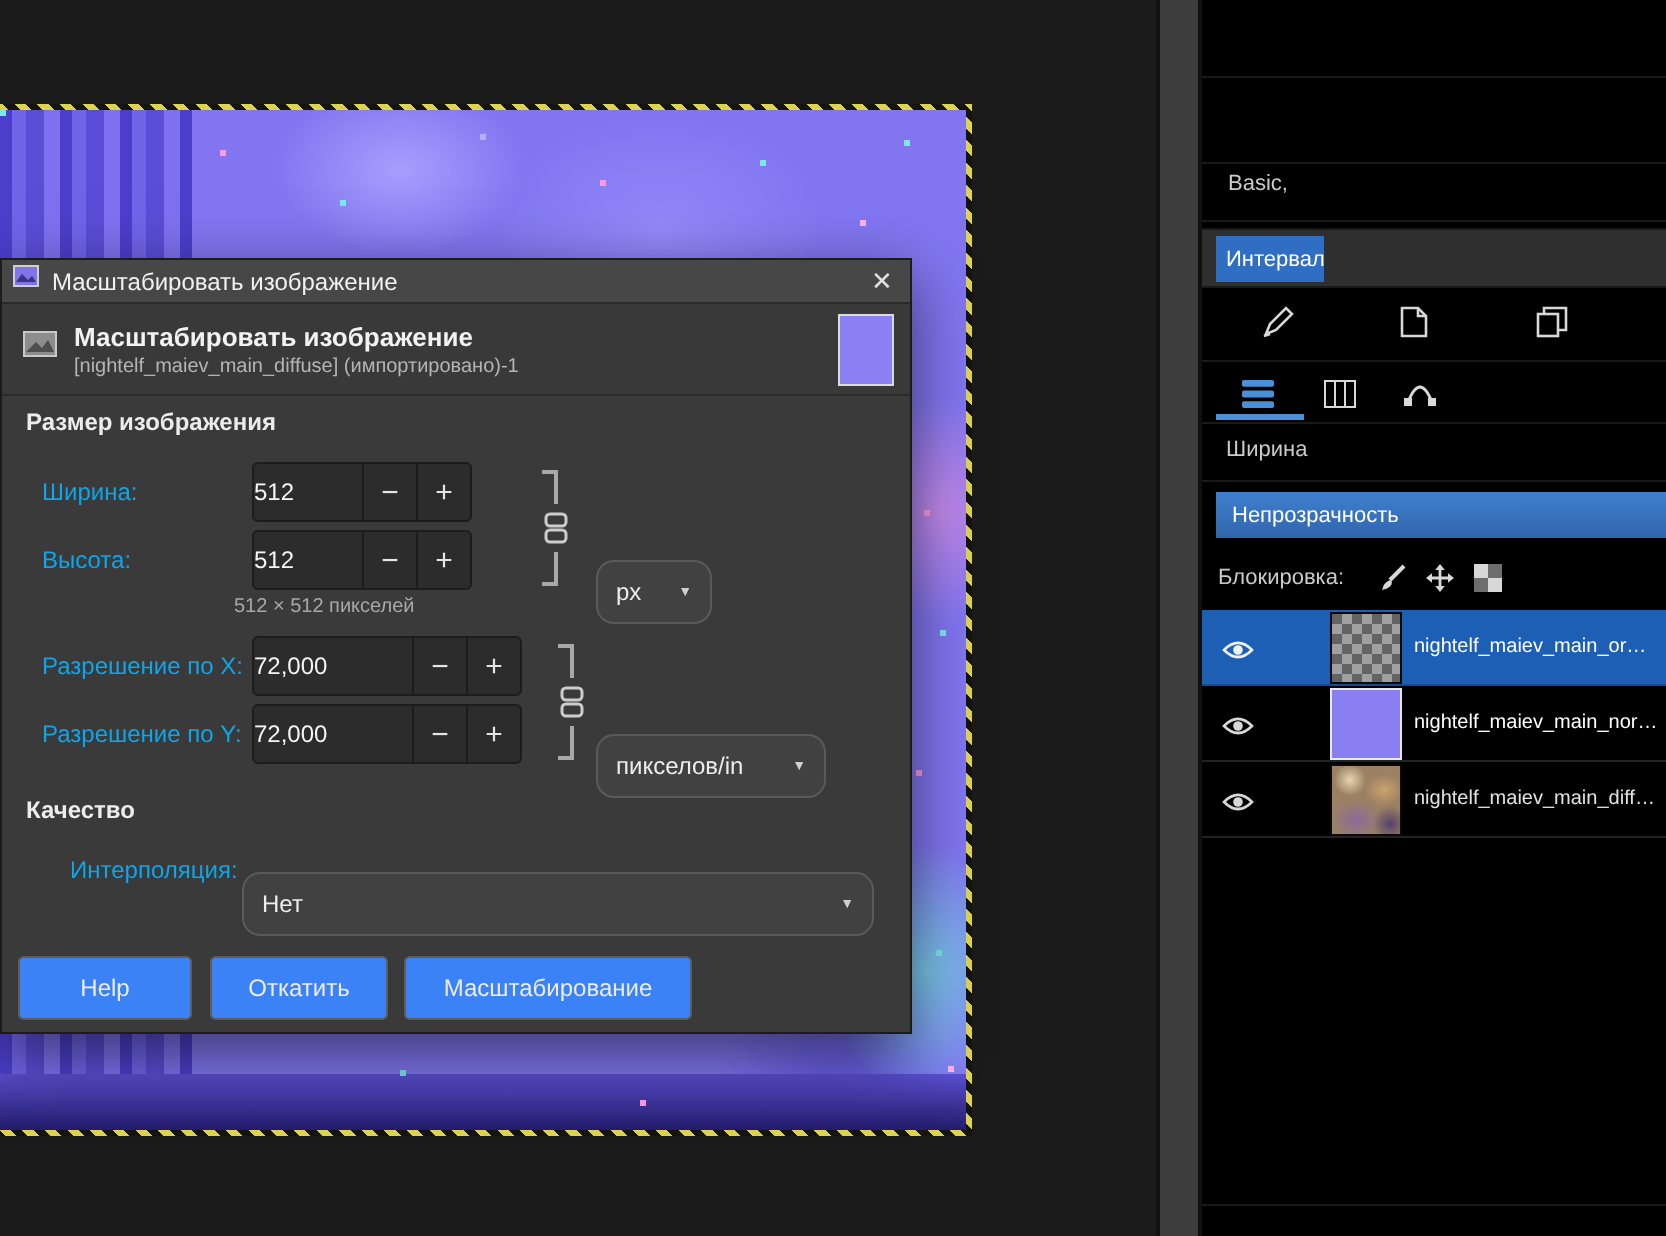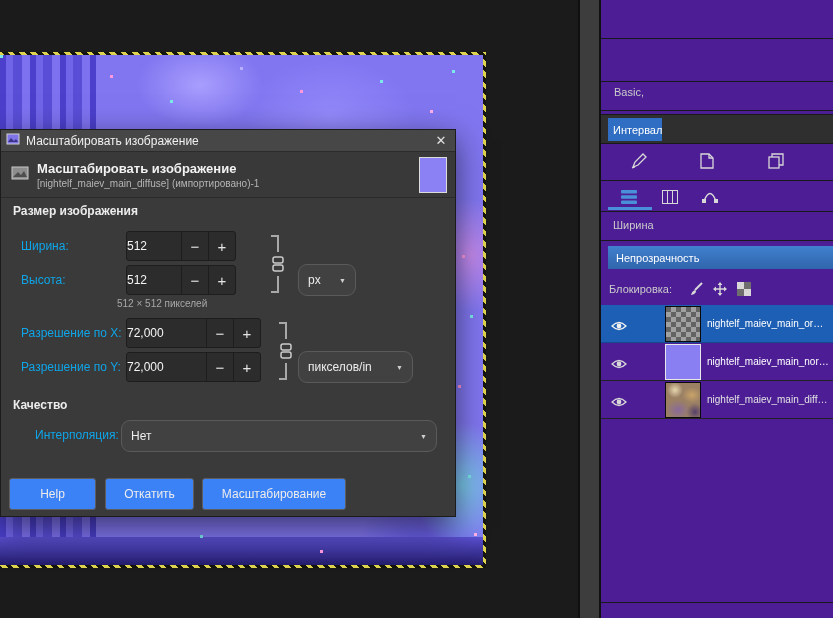--- a/index.html
+++ b/index.html
@@ -39,29 +39,29 @@
   .dhead{height:46px;border-bottom:1px solid #2b2b2b;background:#393939;display:flex;align-items:center;padding:0 10px;gap:8px;position:relative;}
   .dh-title{font-size:13px;font-weight:bold;color:#f2f2f2;}
   .dh-sub{font-size:10px;color:#b5b5b5;margin-top:2px;}
   .dh-thumb{position:absolute;right:8px;top:5px;width:28px;height:36px;background:#8b80f4;border:1px solid #dcdcdc;}
   .sec{position:absolute;left:12px;font-size:12px;font-weight:bold;color:#ececec;}
   .lbl{position:absolute;font-size:12px;color:#0ea5e9;height:30px;line-height:30px;}
   .hint{position:absolute;font-size:10px;color:#a8a8a8;}
   .spin{position:absolute;height:30px;display:flex;background:#2c2c2c;border:1px solid #1d1d1d;border-radius:3px;}
   .spin .val{flex:1;display:flex;align-items:center;font-size:12px;color:#f5f5f5;}
   .sbtn{width:27px;display:flex;align-items:center;justify-content:center;border-left:1px solid #1d1d1d;font-size:15px;color:#e5e5e5;cursor:pointer;}
-  .dd{position:absolute;height:32px;display:flex;align-items:center;background:#414141;border:1px solid #5a5a5a;border-radius:9px;padding:0 9px;font-size:12px;color:#ececec;cursor:pointer;}
+  .dd{position:absolute;height:32px;display:flex;align-items:center;background:#414141;border:1px solid #5a5a5a;border-radius:9px;padding:0 9px;font-size:12px;color:#ececec;cursor:pointer;margin-top:16px;}
   .dd .caret{margin-left:auto;font-size:7px;color:#cfcfcf;padding-left:10px;}
   .chain{position:absolute;}
   .dbtn{position:absolute;height:32px;background:#3b82f6;border:1px solid #5e5e5e;border-radius:3px;color:#ececec;font-size:12px;display:flex;align-items:center;justify-content:center;cursor:pointer;}
 
   
   .rstrip{position:absolute;left:578px;top:0;width:23px;height:618px;background:#3d3d3d;
     border-left:2px solid #101010;border-right:2px solid #101010;}
-  .rpanel{position:absolute;left:601px;top:0;width:232px;height:618px;background:#4c1d95;}
+  .rpanel{position:absolute;left:601px;top:0;width:232px;height:618px;background:#000000;}
   .sep{position:absolute;left:0;right:0;height:1px;background:#191919;}
   .plabel{position:absolute;font-size:11px;color:#cbcbcb;}
   .spacing-row{position:absolute;left:0;right:0;top:114px;height:30px;border-top:1px solid #191919;border-bottom:1px solid #191919;background:#2f2f2f;}
   .spacing-fill{position:absolute;left:7px;top:3px;height:23px;width:54px;background:#2f6ec2;display:flex;align-items:center;padding-left:5px;font-size:11px;color:#fff;}
   .ticon{position:absolute;top:151px;width:20px;height:20px;display:flex;align-items:center;justify-content:center;cursor:pointer;}
   .tab{position:absolute;top:186px;width:26px;height:22px;display:flex;align-items:center;justify-content:center;cursor:pointer;}
   .tab-underline{position:absolute;top:207px;left:7px;width:44px;height:3px;background:#4a90d9;}
   .opacity-bar{position:absolute;left:7px;right:0;top:246px;height:23px;background:linear-gradient(#4080cf,#3065ab);display:flex;align-items:center;padding-left:8px;font-size:11px;color:#fff;cursor:pointer;}
   .lock-row{position:absolute;left:0;right:0;top:280px;height:22px;}
   .lock-icon{position:absolute;top:2px;cursor:pointer;}

